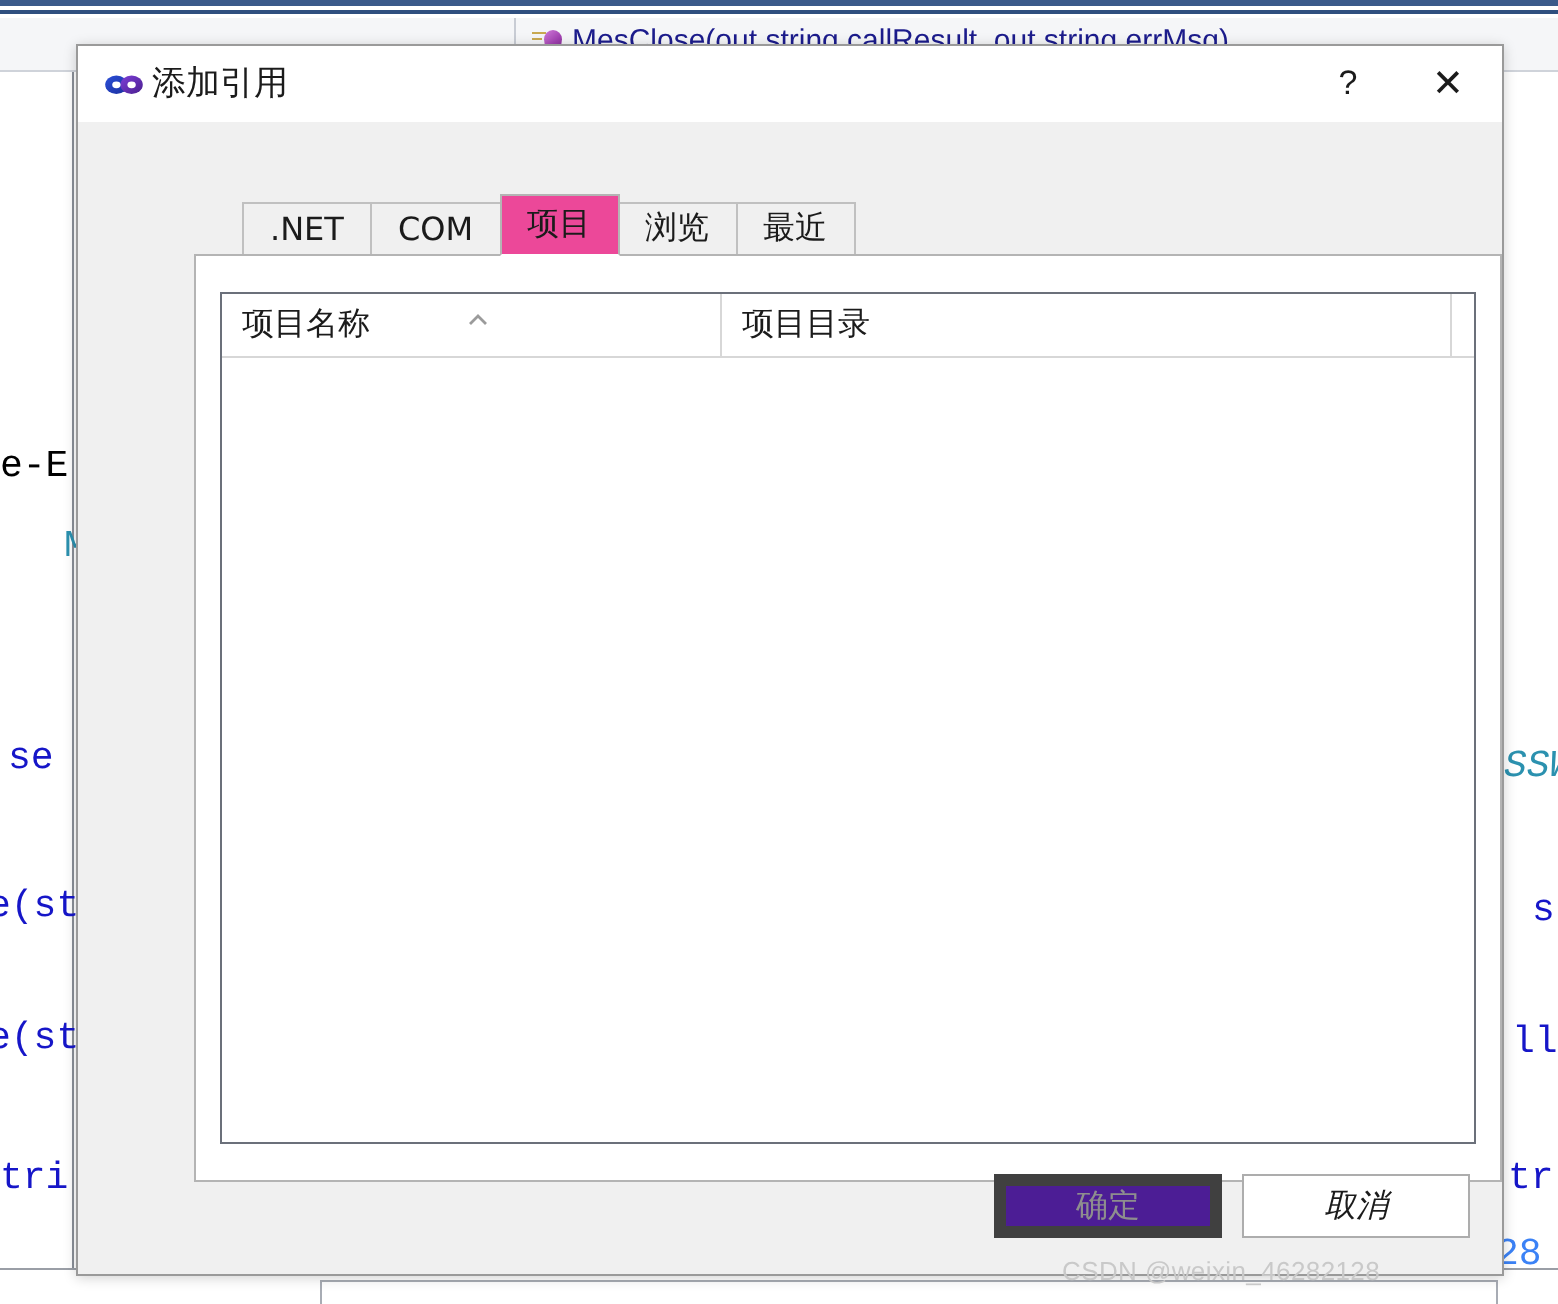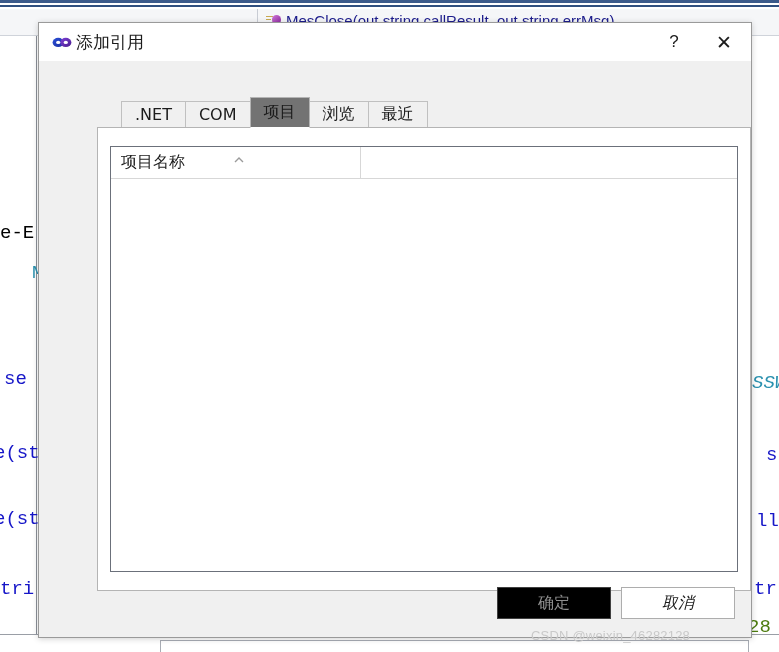--- a/index.html
+++ b/index.html
@@ -111,21 +111,21 @@
     position: absolute;
     font-family: "Liberation Mono", "DejaVu Sans Mono", monospace;
     font-size: 19px;
     white-space: pre;
     letter-spacing: 0px;
   }
   .c-blue   { color: #1616c8; }
   .c-cyan   { color: #2b91af; }
   .c-red    { color: #000000; }
   .c-teal   { color: #2b91af; font-style: italic; }
-  .c-gray   { color: #4d7c0f; }
+  .c-gray   { color: #3b82f6; }
 
   .vs-bottom-panel {
     position: absolute;
     left: 0; right: 0;
     top: 634px;
     height: 18px;
     background: #ffffff;
     border-top: 1px solid #9a9ea6;
   }
   .vs-bottom-inner {
@@ -208,21 +208,21 @@
     background: #f0f0f0;
     border: 1px solid #c0c0c0;
     border-bottom: none;
     margin-right: -1px;
     box-sizing: border-box;
     font-family: "DejaVu Sans", "Liberation Sans", sans-serif;
     cursor: default;
     position: relative;
   }
   .tab.selected {
-    background: #737373;
+    background: #ec4899;
     height: 31px;
     border: 1px solid #b4b4b4;
     border-bottom: 1px solid #ffffff;
     z-index: 6;
     margin-bottom: -1px;
   }
 
   
   .content-panel {
     position: absolute;
@@ -291,22 +291,22 @@
     height: 32px;
     font-size: 16px;
     font-family: "DejaVu Sans", "Liberation Sans", sans-serif;
     box-sizing: border-box;
     cursor: default;
     display: flex;
     align-items: center;
     justify-content: center;
   }
   .dlg-btn.disabled {
-    background: #000000;
-    border: 1px solid #404040;
+    background: #4c1d95;
+    border: 6px solid #404040;
     color: #8e8e8e;
   }
   .dlg-btn.normal {
     background: #ffffff;
     border: 1px solid #adadad;
     color: #1b1b1b;
     font-style: italic;
   }
 
   
@@ -410,20 +410,23 @@
     <div class="listview">
       <div class="list-header">
         <div class="col col-name">
           <span class="col-label">项目名称</span>
           <span class="sort-caret">
             <svg width="12" height="8" viewBox="0 0 12 8">
               <polyline points="2,6 6,2 10,6" fill="none" stroke="#9b9b9b" stroke-width="1.4"></polyline>
             </svg>
           </span>
         </div>
+        <div class="col col-dir">
+          <span class="col-label">项目目录</span>
+        </div>
         <div class="col col-tail"></div>
       </div>
       <div class="list-body" id="list-body"></div>
     </div>
 
   </div>
 
   <div class="buttonbar">
     <button class="dlg-btn disabled">确定</button>
     <button class="dlg-btn normal">取消</button>

